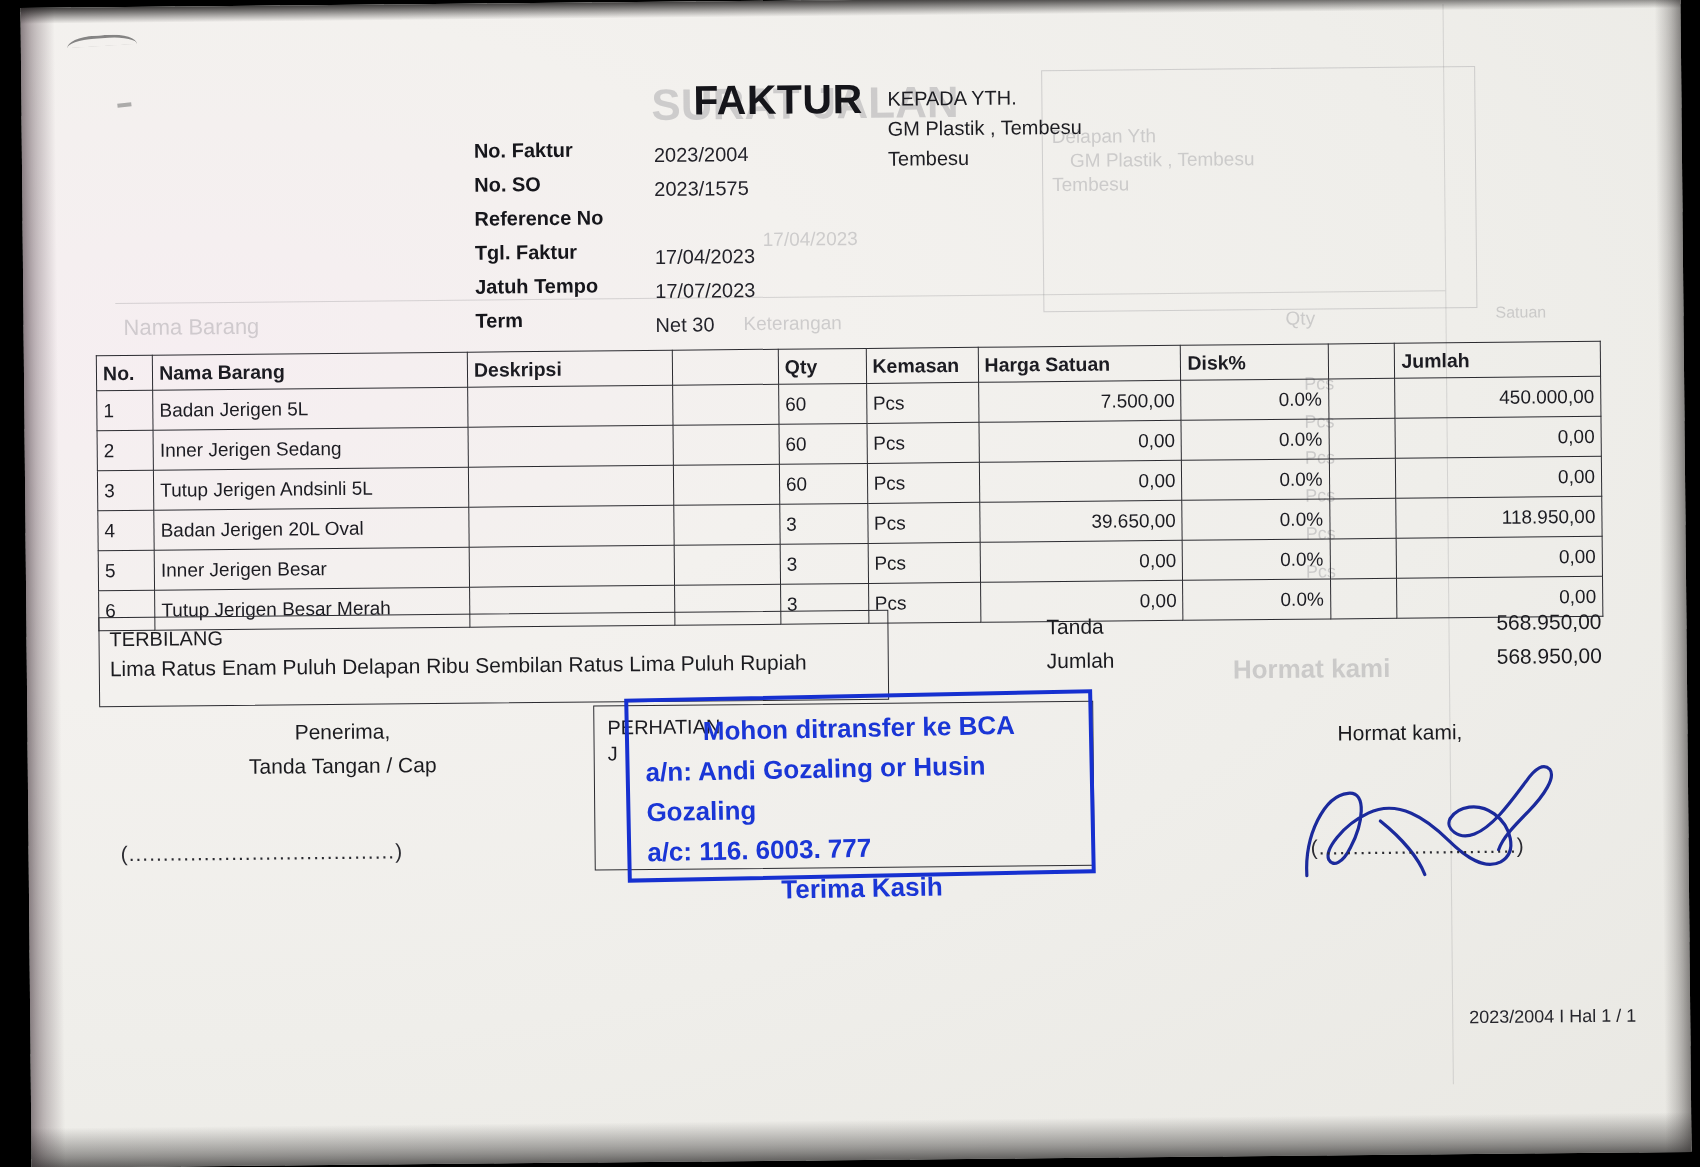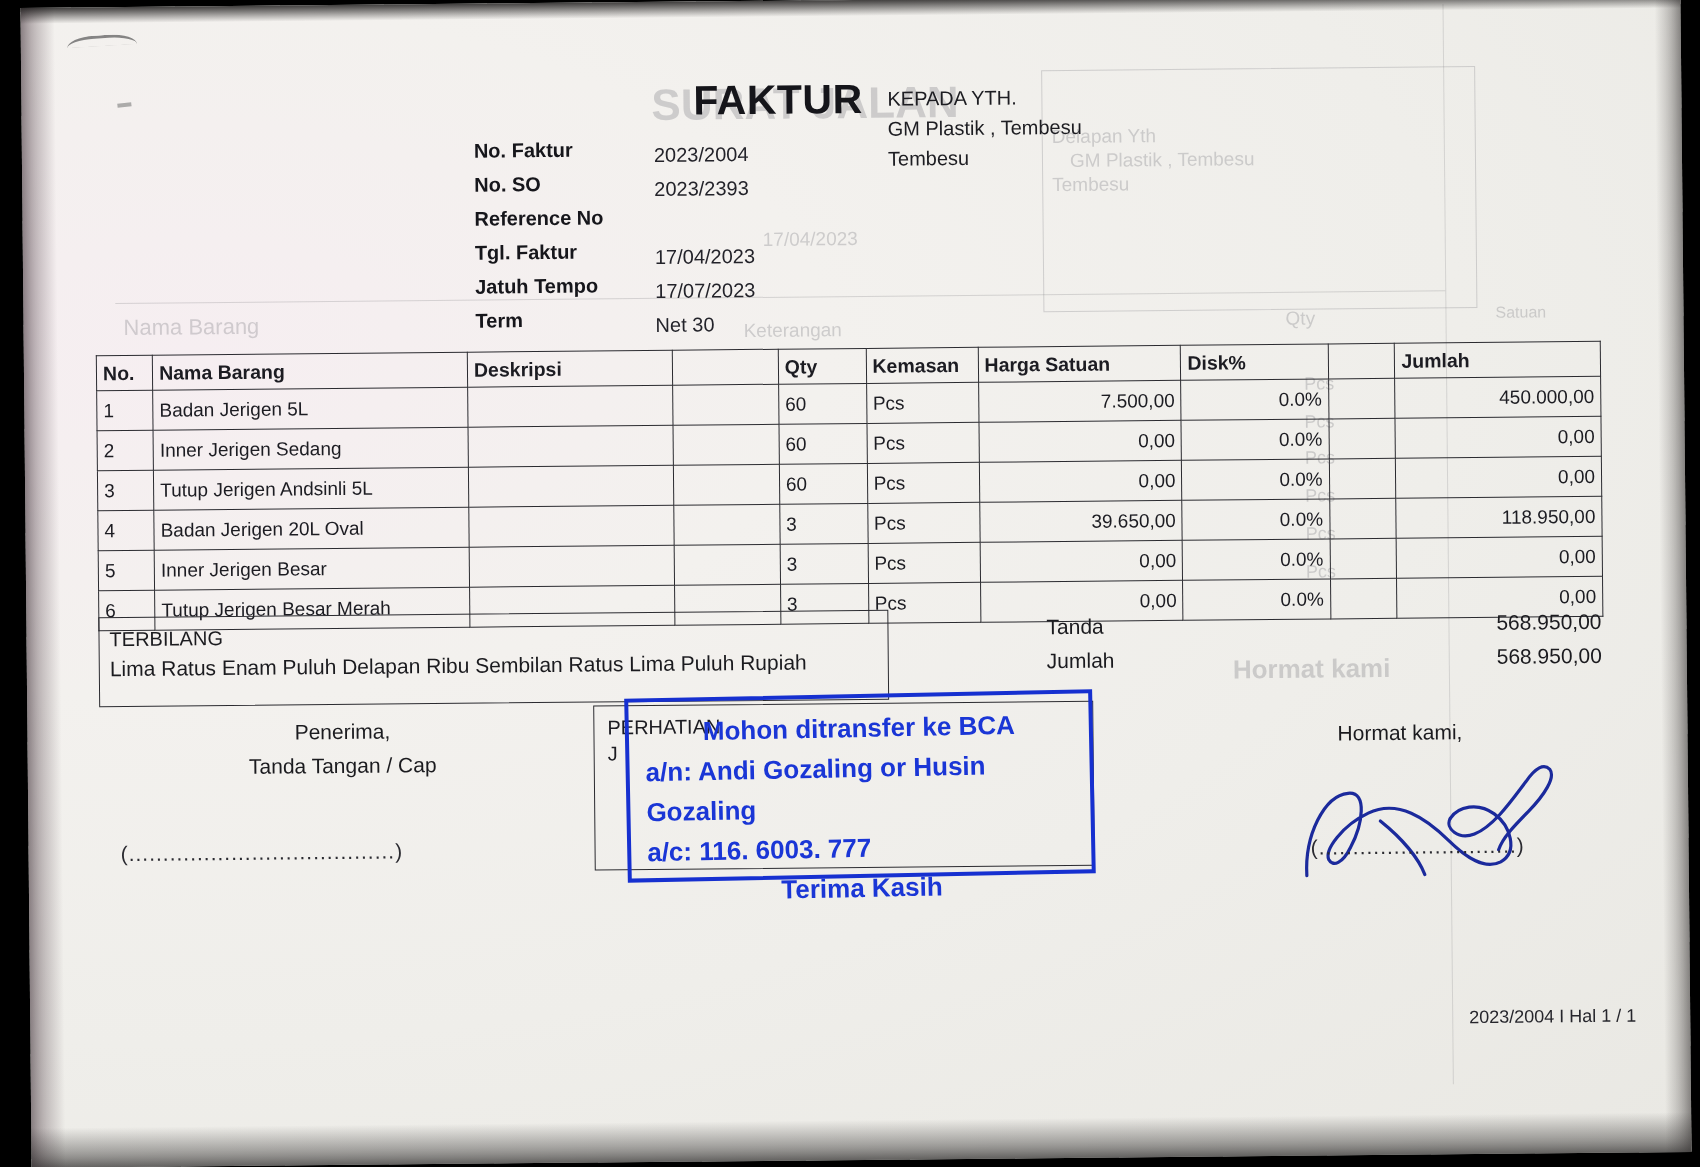--- a/index.html
+++ b/index.html
@@ -284,21 +284,21 @@
 
 <div id="paper">
 
   <div class="ghost" style="left:630px; top:78px; font-size:44px; font-weight:bold;">SURAT JALAN</div>
   <div class="ghost" style="left:1030px; top:128px; font-size:19px;">Delapan Yth</div>
   <div class="ghost" style="left:1048px; top:152px; font-size:19px;">GM Plastik , Tembesu</div>
   <div class="ghost" style="left:1030px; top:176px; font-size:19px;">Tembesu</div>
   <div class="ghost" style="left:740px; top:228px; font-size:19px;">17/04/2023</div>
   <div class="ghost-box" style="left:1020px; top:72px; width:432px; height:240px;"></div>
   <div class="ghost" style="left:100px; top:308px; font-size:22px;">Nama Barang</div>
-  <div class="ghost" style="left:720px; top:319px; font-size:19px;text-align:center;">Keterangan</div>
+  <div class="ghost" style="left:720px; top:312px; font-size:19px;text-align:center;">Keterangan</div>
   <div class="ghost" style="left:1262px; top:312px; font-size:19px;">Qty</div>
   <div class="ghost" style="left:1472px; top:310px; font-size:16px;">Satuan</div>
   <div class="ghost" style="left:1280px; top:378px; font-size:18px;">Pcs</div>
   <div class="ghost" style="left:1280px; top:416px; font-size:18px;">Pcs</div>
   <div class="ghost" style="left:1280px; top:452px; font-size:18px;">Pcs</div>
   <div class="ghost" style="left:1280px; top:490px; font-size:18px;">Pcs</div>
   <div class="ghost" style="left:1280px; top:528px; font-size:18px;">Pcs</div>
   <div class="ghost" style="left:1280px; top:566px; font-size:18px;">Pcs</div>
   <div class="ghost" style="left:1206px; top:658px; font-size:26px; font-weight:bold;">Hormat kami</div>
   <div class="ghost-line" style="left:92px; top:296px; width:1330px; height:1px;"></div>
@@ -317,21 +317,21 @@
       <div>Tembesu</div>
     </div>
 
     <div class="meta">
       <div class="meta-row">
         <span class="meta-label">No. Faktur</span>
         <span class="meta-value">2023/2004</span>
       </div>
       <div class="meta-row">
         <span class="meta-label">No. SO</span>
-        <span class="meta-value">2023/2393</span>
+        <span class="meta-value">2023/1575</span>
       </div>
       <div class="meta-row">
         <span class="meta-label">Reference No</span>
         <span class="meta-value"></span>
       </div>
       <div class="meta-row">
         <span class="meta-label">Tgl. Faktur</span>
         <span class="meta-value">17/04/2023</span>
       </div>
       <div class="meta-row">

